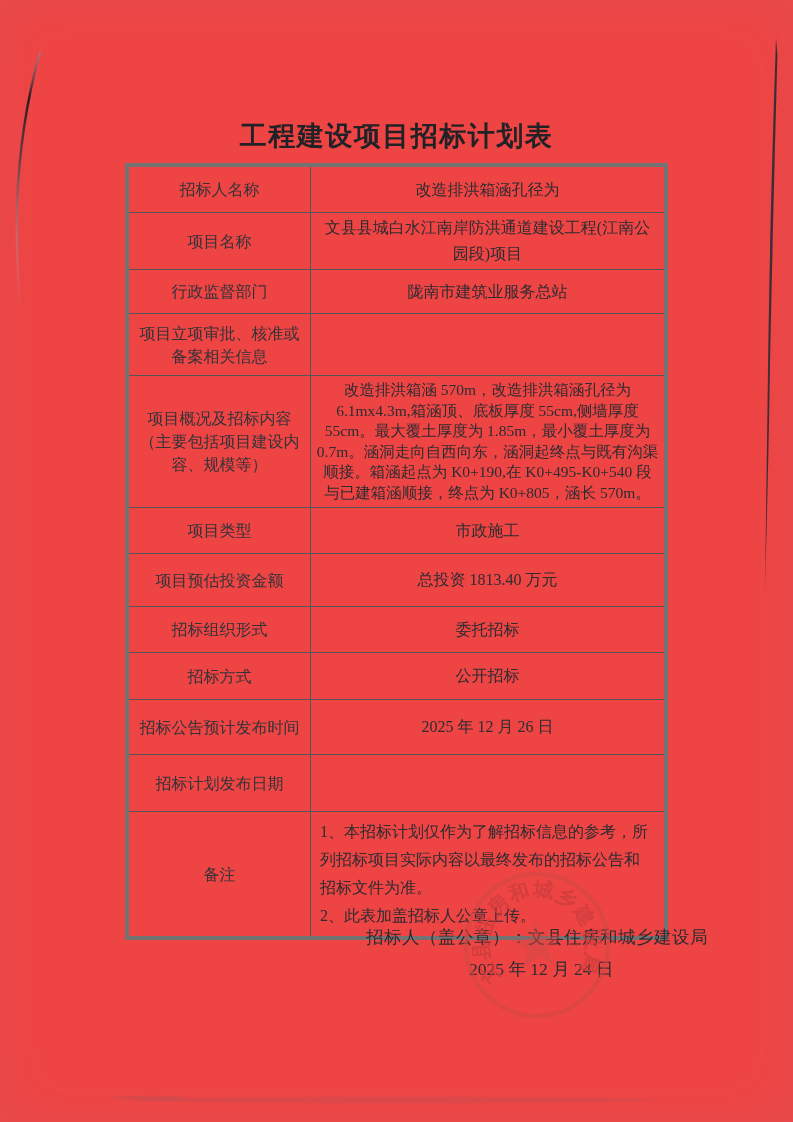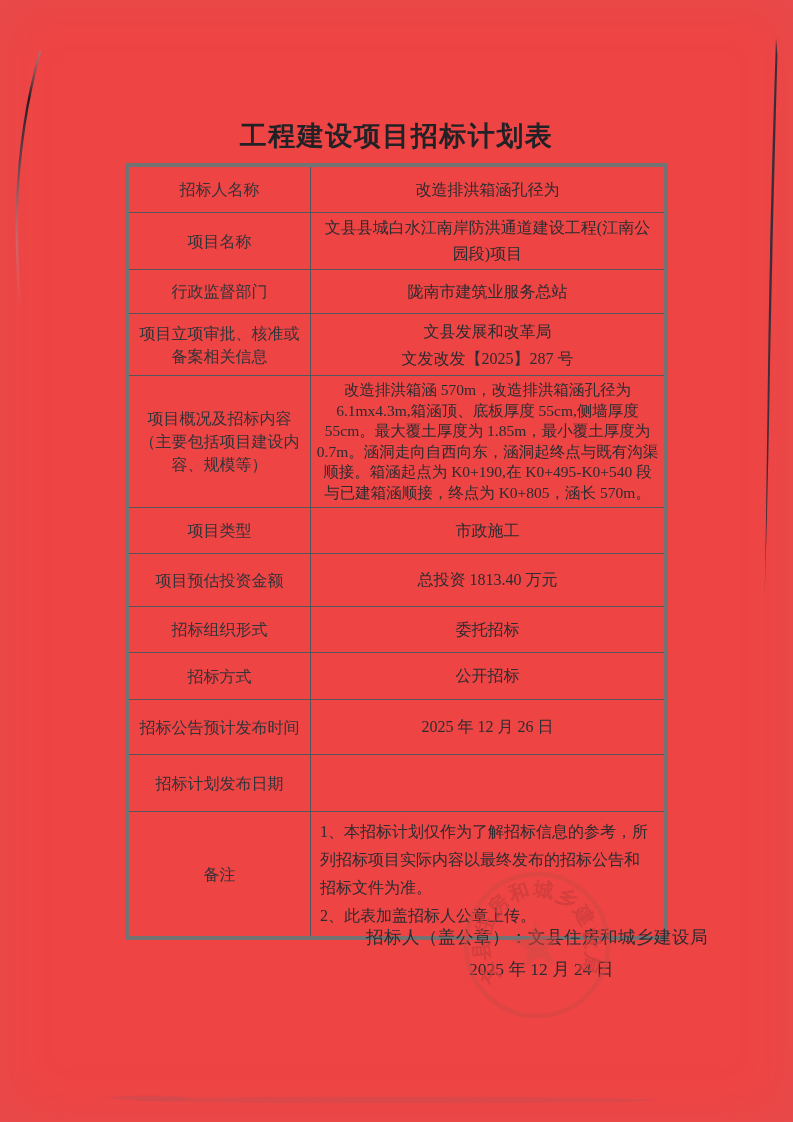--- a/index.html
+++ b/index.html
@@ -85,24 +85,20 @@
     <div class="tbl-row r2">
       <div class="cell label">项目名称</div>
       <div class="cell value">文县县城白水江南岸防洪通道建设工程(江南公园段)项目</div>
     </div>
     <div class="tbl-row r3">
       <div class="cell label">行政监督部门</div>
       <div class="cell value">陇南市建筑业服务总站</div>
     </div>
     <div class="tbl-row r4">
       <div class="cell label">项目立项审批、核准或备案相关信息</div>
-      <div class="cell value">
-        <div>文县发展和改革局</div>
-        <div>文发改发【2025】287 号</div>
-      </div>
     </div>
     <div class="tbl-row r5">
       <div class="cell label">项目概况及招标内容（主要包括项目建设内容、规模等）</div>
       <div class="cell value">改造排洪箱涵 570m，改造排洪箱涵孔径为 6.1mx4.3m,箱涵顶、底板厚度 55cm,侧墙厚度 55cm。最大覆土厚度为 1.85m，最小覆土厚度为 0.7m。涵洞走向自西向东，涵洞起终点与既有沟渠顺接。箱涵起点为 K0+190,在 K0+495-K0+540 段与已建箱涵顺接，终点为 K0+805，涵长 570m。</div>
     </div>
     <div class="tbl-row r6">
       <div class="cell label">项目类型</div>
       <div class="cell value">市政施工</div>
     </div>
     <div class="tbl-row r7">

